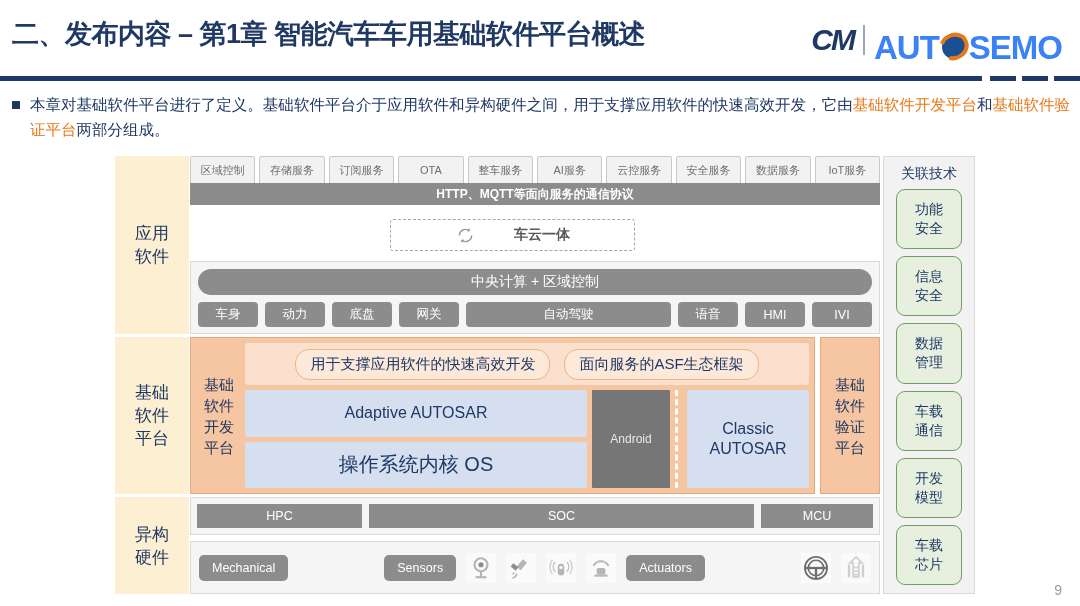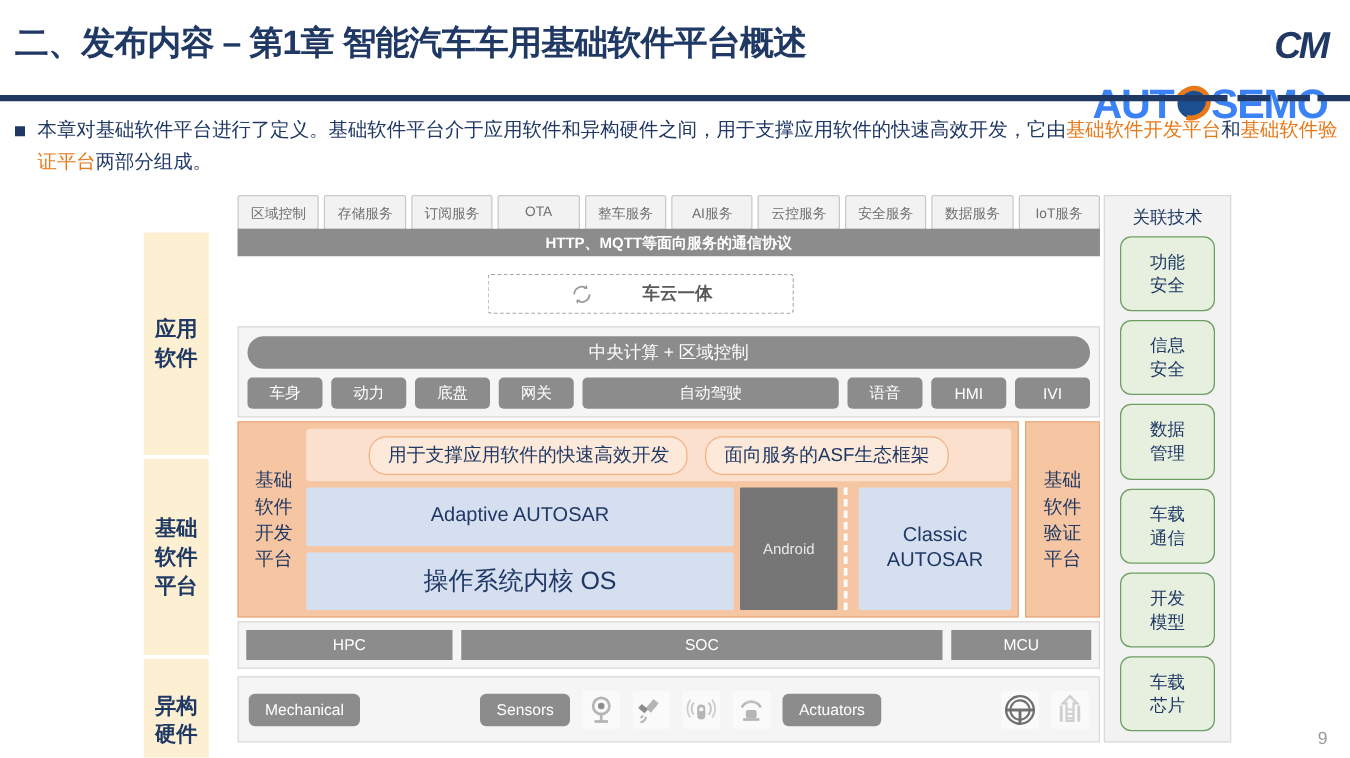--- a/index.html
+++ b/index.html
@@ -10,21 +10,21 @@
     overflow:hidden;position:relative;
   }
 
   
   #header{position:absolute;left:0;top:0;width:1080px;height:78px;}
   #page-title{
     position:absolute;left:12px;top:16px;
     font-size:27px;font-weight:bold;color:#1f3864;
     letter-spacing:-0.5px;white-space:nowrap;
   }
-  #logo{position:absolute;right:18px;top:22px;height:36px;display:flex;align-items:flex-end;flex-direction:column;}
+  #logo{position:absolute;right:18px;top:22px;height:36px;display:flex;align-items:center;}
   .logo-cm{font-size:30px;font-weight:bold;color:#1f3864;font-style:italic;line-height:1;letter-spacing:-2px;}
   .logo-div{width:2px;height:30px;background:#9aa7bd;margin:0 9px;}
   .logo-word{display:flex;align-items:center;font-size:33px;font-weight:bold;color:#3b82f6;line-height:1;letter-spacing:-1px;margin-top:14px;}
   .logo-o{position:relative;display:inline-block;width:30px;height:30px;margin:0 0px;}
   .logo-o .oval{position:absolute;left:3px;top:3px;width:24px;height:24px;border-radius:50%;background:#1b4f8f;}
   .logo-o .ring{position:absolute;left:0;top:1px;width:30px;height:27px;border:4px solid #e8791a;border-radius:50%;
       border-left-color:transparent;transform:rotate(-28deg);box-sizing:border-box;}
 
   #title-rule{position:absolute;left:0;top:76px;width:1080px;height:5px;}
   #title-rule .solid{position:absolute;left:0;top:0;width:982px;height:5px;background:#1f3864;}
@@ -34,23 +34,23 @@
   #intro{position:absolute;left:12px;top:92px;width:1058px;}
   #intro .bullet{position:absolute;left:0;top:9px;width:8px;height:8px;background:#1f3864;}
   #intro .ptext{margin-left:18px;font-size:15.5px;line-height:25px;color:#1f3864;text-align:justify;}
   #intro .hl{color:#e8791a;}
 
   
   #diagram{position:absolute;left:115px;top:156px;width:870px;height:438px;}
 
   
   .tier-label{
-    position:absolute;left:0;width:52px;background:#fdf0d2;
-    display:flex;align-items:center;justify-content:center;
-    color:#1f3864;font-size:17px;line-height:23px;text-align:center;font-weight:700;margin-top:30px;
+    position:absolute;left:0;width:74px;background:#fdf0d2;
+    display:flex;align-items:center;justify-content:center;
+    color:#1f3864;font-size:17px;line-height:23px;text-align:center;font-weight:400;
   }
   #tier-app{top:0;height:178px;}
   #tier-bsp{top:181px;height:157px;}
   #tier-hw{top:341px;height:97px;}
 
   
   .tier-body{position:absolute;left:75px;width:690px;box-sizing:border-box;}
 
   
   #app-body{top:0;height:178px;}
@@ -141,21 +141,21 @@
     padding:6px 8px;display:flex;align-items:center;gap:10px;
   }
   .sense-chip{
     background:#8c8c8c;color:#fff;font-size:12.5px;border-radius:5px;
     display:flex;align-items:center;justify-content:center;padding:6px 13px;white-space:nowrap;
   }
   .sense-ico{width:30px;height:30px;background:#fafafa;display:flex;align-items:center;justify-content:center;}
 
   
   #rel-col{
-    position:absolute;left:768px;top:0;width:102px;height:438px;
+    position:absolute;left:768px;top:0;width:92px;height:438px;
     border:1px solid #d9d9d9;background:#f2f2f2;box-sizing:border-box;
     padding:8px 12px;display:flex;flex-direction:column;align-items:center;
   }
   #rel-title{color:#1f3864;font-size:14px;margin-bottom:6px;}
   .rel-pill{
     width:100%;flex:1;margin-bottom:7px;
     border:1.5px solid #6f9e63;background:#e7f0df;border-radius:9px;
     display:flex;align-items:center;justify-content:center;
     color:#1f3864;font-size:14px;line-height:19px;text-align:center;box-sizing:border-box;
   }

